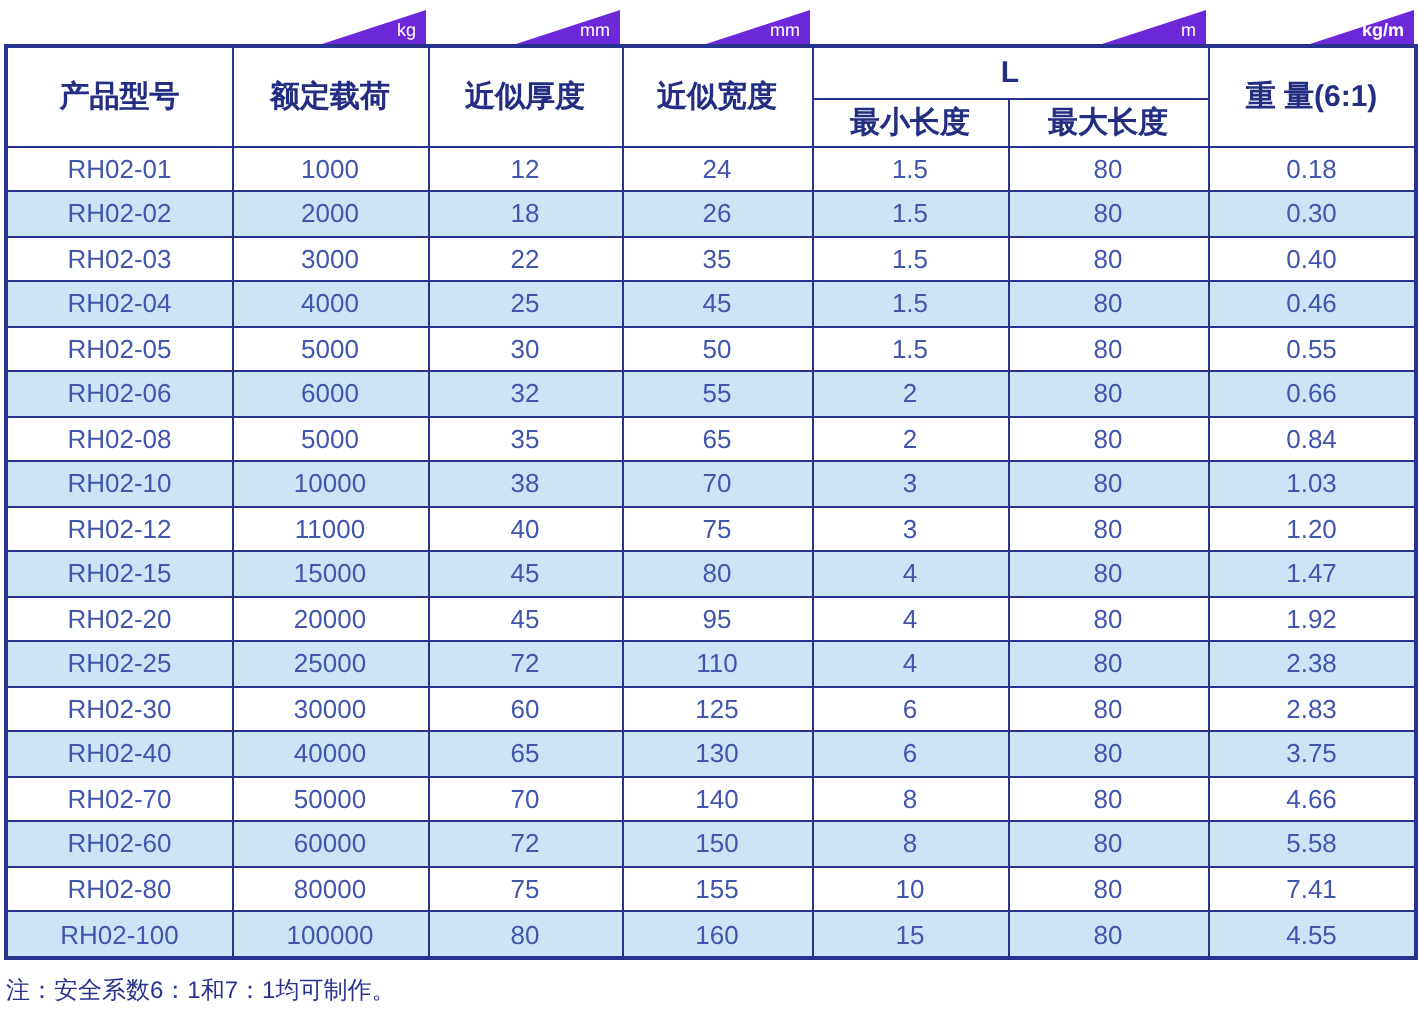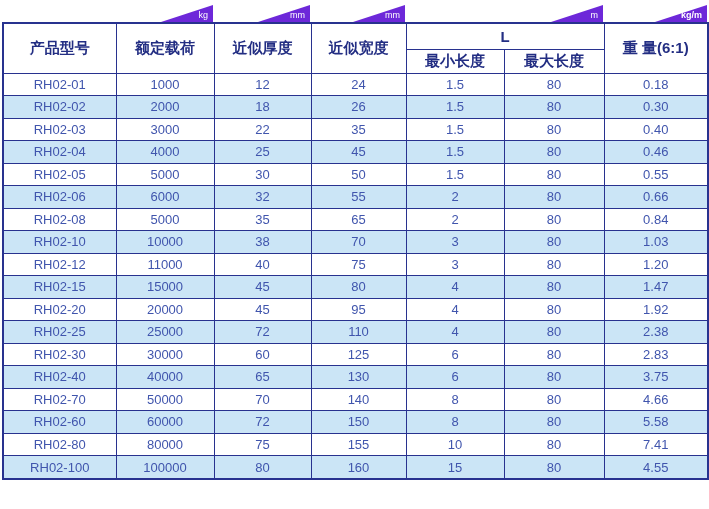--- a/index.html
+++ b/index.html
@@ -247,14 +247,15 @@
           <td>100000</td>
           <td>80</td>
           <td>160</td>
           <td>15</td>
           <td>80</td>
           <td>4.55</td>
         </tr>
       </tbody>
   </table>
 
+  <div class="footer-note">注：安全系数6：1和7：1均可制作。</div>
 
 </div>
 
 </body></html>

